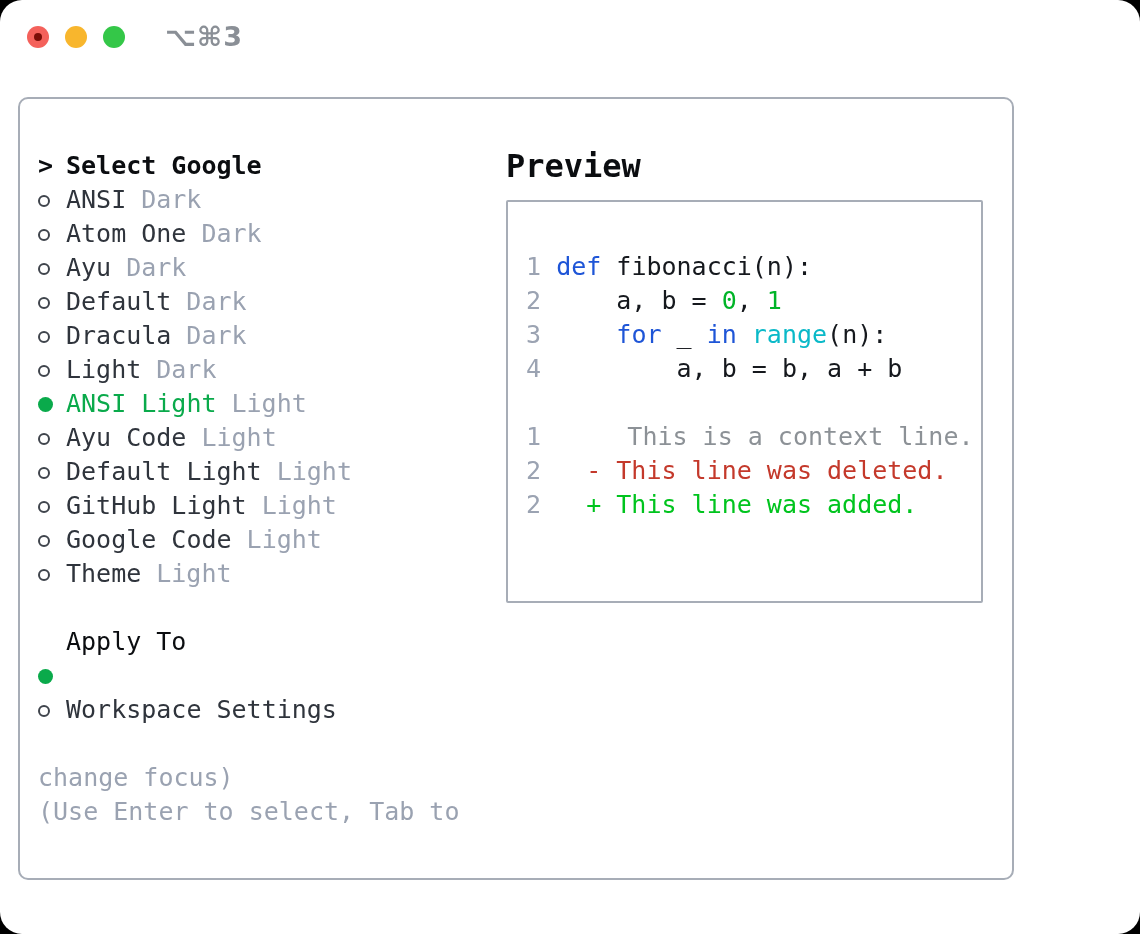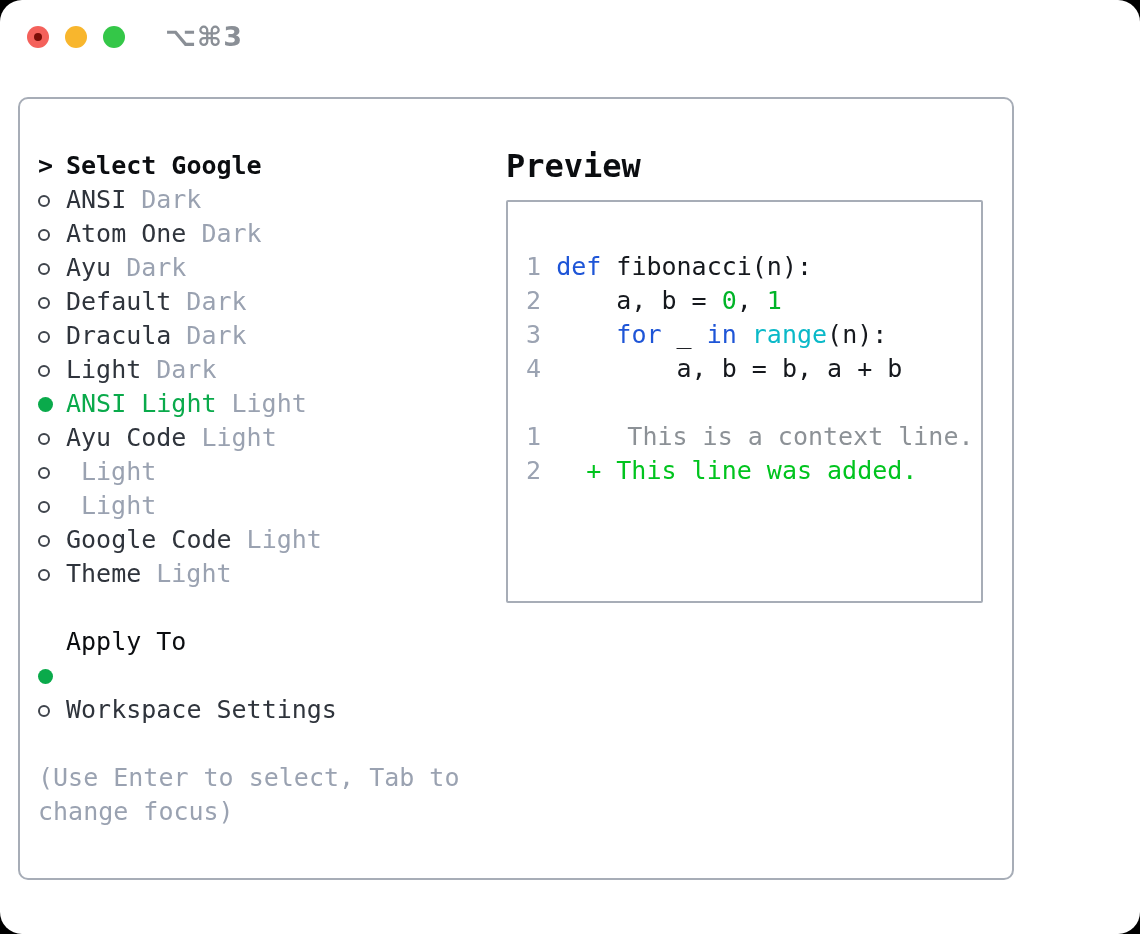--- a/index.html
+++ b/index.html
@@ -143,26 +143,28 @@
             <span class="bullet">
               <span class="circle"></span>
             </span>
             <span class="iname">Ayu Code</span>
             <span class="variant">Light</span>
           </div>
           <div class="row">
             <span class="bullet">
               <span class="circle"></span>
             </span>
-            <span class="variant">Light</span>
-          </div>
-          <div class="row">
-            <span class="bullet">
-              <span class="circle"></span>
-            </span>
+            <span class="iname">Default Light</span>
+            <span class="variant">Light</span>
+          </div>
+          <div class="row">
+            <span class="bullet">
+              <span class="circle"></span>
+            </span>
+            <span class="iname">GitHub Light</span>
             <span class="variant">Light</span>
           </div>
           <div class="row">
             <span class="bullet">
               <span class="circle"></span>
             </span>
             <span class="iname">Google Code</span>
             <span class="variant">Light</span>
           </div>
           <div class="row">
@@ -191,36 +193,37 @@
             <span class="bullet">
               <span class="circle"></span>
             </span>
             <span class="iname">Workspace Settings</span>
           </div>
         </div>
 
       <div class="row spacer"></div>
 
       <div class="row">
+        <span class="hint">change focus)</span>
+      </div>
+      <div class="row">
         <span class="hint">(Use Enter to select, Tab to</span>
-      </div>
-      <div class="row">
-        <span class="hint">change focus)</span>
       </div>
     </div>
 
     <div class="rightcol">
       <div class="prevhead">Preview</div>
       <div class="previewbox">
         <div id="code">
             <div class="pline"><span class="c-num">1</span><span class="c-plain"> </span><span class="c-kw">def</span><span class="c-plain"> fibonacci(n):</span></div>
             <div class="pline"><span class="c-num">2</span><span class="c-plain">     a, b = </span><span class="c-number">0</span><span class="c-plain">, </span><span class="c-number">1</span></div>
             <div class="pline"><span class="c-num">3</span><span class="c-plain">     </span><span class="c-kw">for</span><span class="c-plain"> _ </span><span class="c-kw">in</span><span class="c-plain"> </span><span class="c-builtin">range</span><span class="c-plain">(n):</span></div>
             <div class="pline"><span class="c-num">4</span><span class="c-plain">         a, b = b, a + b</span></div>
             <div class="pline"></div>
             <div class="pline"><span class="c-num">1</span><span class="c-plain">     </span><span class="c-ctx">This is a context line.</span></div>
+            <div class="pline"><span class="c-num">2</span><span class="c-plain">   </span><span class="c-del">- This line was deleted.</span></div>
             <div class="pline"><span class="c-num">2</span><span class="c-plain">   </span><span class="c-add">+ This line was added.</span></div>
           </div>
       </div>
     </div>
 
   </div>
 </div>
 
 </body></html>

